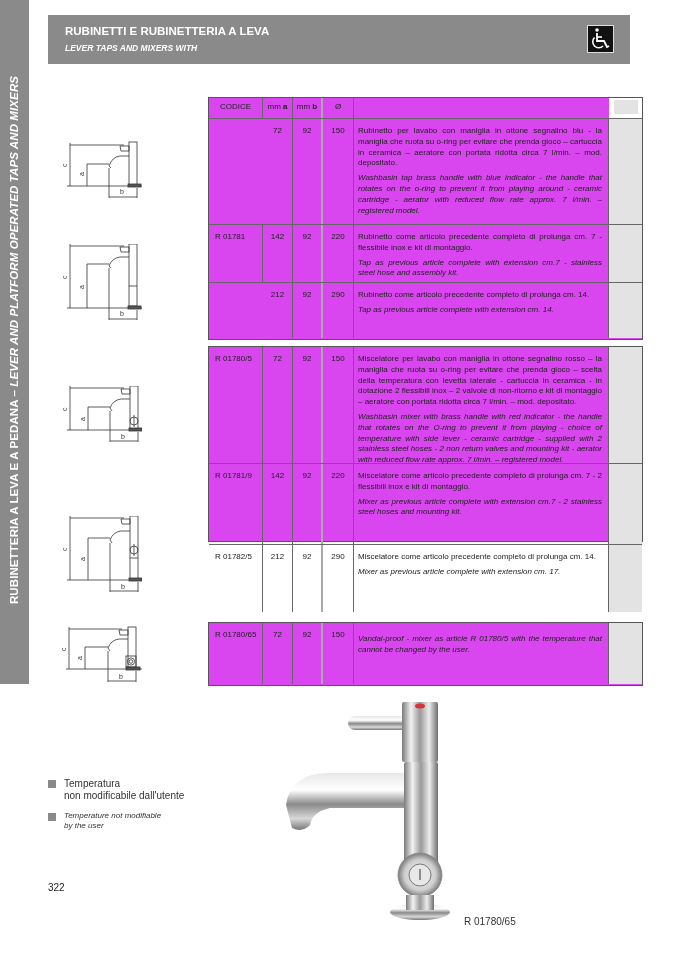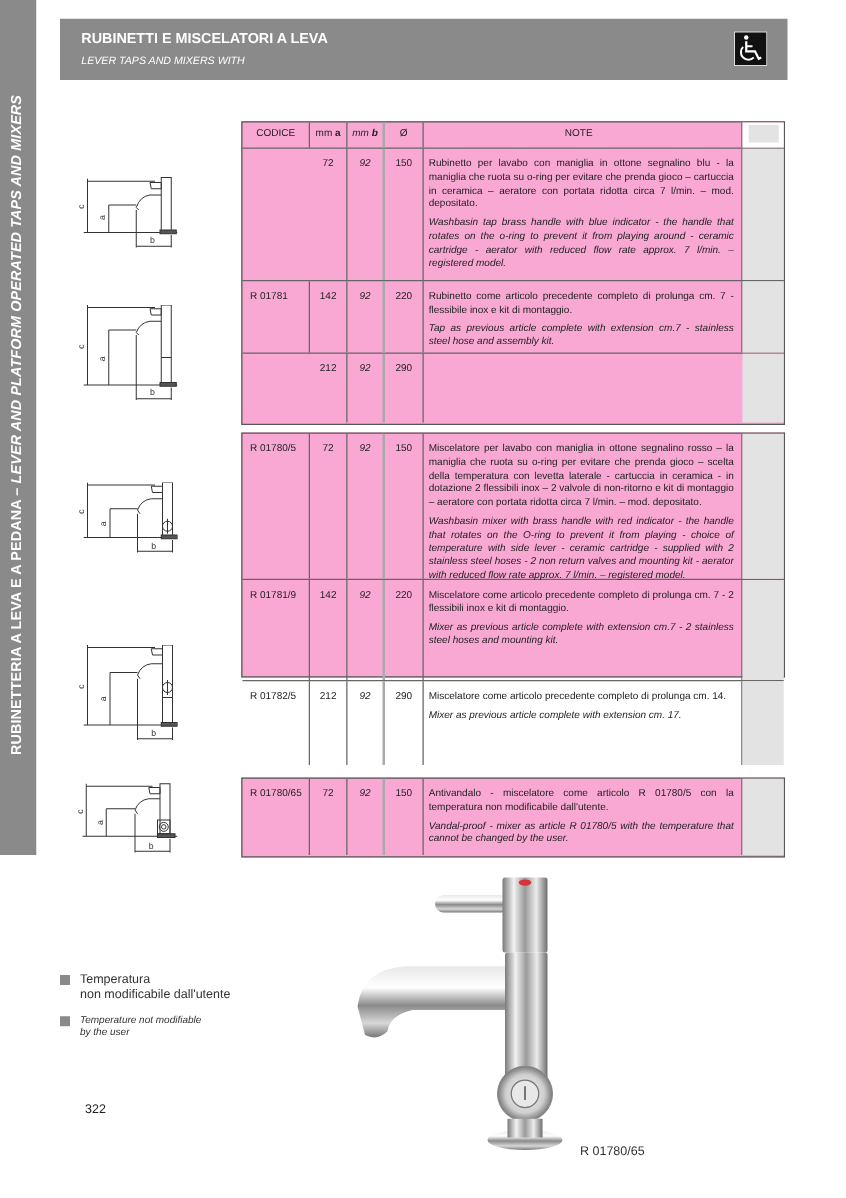--- a/index.html
+++ b/index.html
@@ -6,80 +6,79 @@
   html, body { width: 677px; height: 958px; background: #ffffff; overflow: hidden; }
   body { position: relative; font-family: "Liberation Sans", sans-serif; color: #222; }
 
   .side-bar { position: absolute; left: 0; top: 0; width: 29px; height: 684px; background: #8a8a8a; }
   .side-text { position: absolute; left: 14px; top: 340px; width: 560px; transform: translate(-50%, -50%) rotate(-90deg);
     color: #fff; font-size: 11.5px; font-weight: bold; white-space: nowrap; text-align: center; letter-spacing: 0.1px; }
   .side-text .it { font-style: italic; }
 
   .header { position: absolute; left: 48px; top: 15px; width: 582px; height: 49px; background: #8a8a8a; }
   .header .t1 { position: absolute; left: 17px; top: 10px; color: #fff; font-size: 11.5px; font-weight: bold; }
-  .header .t2 { position: absolute; left: 17px; top: 28px; color: #fff; font-size: 8.5px; font-weight: normal; font-style: italic; }
+  .header .t2 { position: absolute; left: 17px; top: 28px; color: #fff; font-size: 8.5px; font-weight: bold; font-style: italic; }
   .wc-icon { position: absolute; left: 539px; top: 10px; width: 27px; height: 28px; background: #111; border: 1px solid #ddd; }
 
-  .tbl { position: absolute; left: 193px; width: 435px; border: 1.5px solid #555; background: #f9a8d4; }
+  .tbl { position: absolute; left: 208px; width: 435px; border: 1.5px solid #555; background: #d946ef; }
   .tbl .row { position: relative; border-bottom: 1px solid #666; }
   .tbl .row:last-child { border-bottom: none; }
   .cell { position: absolute; top: 0; bottom: 0; font-size: 8px; color: #222; }
   .c-code { left: 0; width: 54px; border-right: 1px solid #666; padding: 7px 0 0 6px; }
   .c-a { left: 54px; width: 30px; border-right: 1px solid #666; text-align: center; padding-top: 7px; }
-  .c-b { left: 84px; width: 30px; border-right: 2px solid #aaa; text-align: center; padding-top: 7px; font-style: italic; }
+  .c-b { left: 84px; width: 30px; border-right: 2px solid #aaa; text-align: center; padding-top: 7px; }
   .c-d { left: 114px; width: 31px; border-right: 1px solid #666; text-align: center; padding-top: 7px; }
   .c-note { left: 145px; width: 255px; border-right: 1px solid #666; padding: 7px 6px 0 4px; line-height: 10.8px; text-align: justify; }
   .c-note .en { font-style: italic; margin-top: 4px; }
   .c-gray { left: 400px; right: 0; background: #e3e3e3; }
   .head .cell { padding-top: 4px; font-size: 8px; }
   .head .c-code { text-align: center; padding-left: 0; }
   .head .c-note { text-align: center; padding-left: 0; }
   .head .c-gray { background: #fff; }
   .head .c-gray .swatch { position: absolute; left: 5px; top: 2px; width: 24px; height: 14px; background: #e3e3e3; }
 
   .drawing { position: absolute; }
   .drawing svg { display: block; }
 
   .legend { position: absolute; left: 48px; }
   .legend .sq { position: absolute; left: 0; top: 2px; width: 8px; height: 8px; background: #8a8a8a; }
   .legend .txt { position: absolute; left: 16px; top: 0; color: #333; white-space: nowrap; }
 
   .photo { position: absolute; left: 270px; top: 700px; width: 200px; height: 230px; }
   .photo-caption { position: absolute; left: 464px; top: 916px; font-size: 10px; color: #333; }
-  .page-num { position: absolute; left: 48px; top: 882px; font-size: 10px; color: #222; margin-left: 20px; }
+  .page-num { position: absolute; left: 48px; top: 882px; font-size: 10px; color: #222; }
 </style>
 </head>
 <body>
 
 <div class="side-bar">
   <div class="side-text">
     <span>RUBINETTERIA A LEVA E A PEDANA</span><span> – </span><span class="it">LEVER AND PLATFORM OPERATED TAPS AND MIXERS</span>
   </div>
 </div>
 
 <div class="header">
-  <div class="t1">RUBINETTI E MISCELATORI A LEVA</div>
+  <div class="t1">RUBINETTI E RUBINETTERIA A LEVA</div>
   <div class="t2">LEVER TAPS AND MIXERS WITH</div>
   <div class="wc-icon">
     <svg width="25" height="26" viewBox="0 0 25 26">
       <circle cx="9" cy="4" r="1.8" fill="#fff"></circle>
       <path d="M9 7 L9 15 L16 15 L19 21 L21 20" stroke="#fff" stroke-width="1.8" fill="none"></path>
       <path d="M9 11 L14 11" stroke="#fff" stroke-width="1.6"></path>
       <path d="M6.5 11.5 A6 6 0 1 0 15 20" stroke="#fff" stroke-width="1.6" fill="none"></path>
     </svg>
   </div>
 </div>
 
 <div class="tbl" style="top:97px; height:243px;">
   <div class="row head" style="height:21px;">
     <div class="cell c-code">CODICE</div>
     <div class="cell c-a"><span>mm </span><b>a</b></div>
     <div class="cell c-b"><span>mm </span><b>b</b></div>
     <div class="cell c-d">Ø</div>
-    <div class="cell c-note">NOTE</div>
     <div class="cell c-gray">
         <div class="swatch"></div>
       </div>
   </div>
   <div class="row" style="height:106px;">
     <div class="cell c-a">72</div>
     <div class="cell c-b">92</div>
     <div class="cell c-d">150</div>
     <div class="cell c-note">
       <div>Rubinetto per lavabo con maniglia in ottone segnalino blu - la maniglia che ruota su o-ring per evitare che prenda gioco – cartuccia in ceramica – aeratore con portata ridotta circa 7 l/min. – mod. depositato.</div>
@@ -95,20 +94,24 @@
     <div class="cell c-note">
       <div>Rubinetto come articolo precedente completo di prolunga cm. 7 - flessibile inox e kit di montaggio.</div>
       <div class="en">Tap as previous article complete with extension cm.7 - stainless steel hose and assembly kit.</div>
     </div>
     <div class="cell c-gray"></div>
   </div>
   <div class="row" style="height:55px;">
     <div class="cell c-a">212</div>
     <div class="cell c-b">92</div>
     <div class="cell c-d">290</div>
+    <div class="cell c-note">
+      <div>Rubinetto come articolo precedente completo di prolunga cm. 14.</div>
+      <div class="en">Tap as previous article complete with extension cm. 14.</div>
+    </div>
     <div class="cell c-gray"></div>
   </div>
 </div>
 
 <div class="tbl" style="top:346px; height:196px;">
   <div class="row" style="height:117px;">
     <div class="cell c-code">R 01780/5</div>
     <div class="cell c-a">72</div>
     <div class="cell c-b">92</div>
     <div class="cell c-d">150</div>
@@ -142,21 +145,20 @@
   </div>
 </div>
 
 <div class="tbl" style="top:622px; height:64px;">
   <div class="row" style="height:61px;">
     <div class="cell c-code">R 01780/65</div>
     <div class="cell c-a">72</div>
     <div class="cell c-b">92</div>
     <div class="cell c-d">150</div>
     <div class="cell c-note">
-      <div>Antivandalo - miscelatore come articolo R 01780/5 con la temperatura non modificabile dall'utente.</div>
       <div class="en">Vandal-proof - mixer as article R 01780/5 with the temperature that cannot be changed by the user.</div>
     </div>
     <div class="cell c-gray"></div>
   </div>
 </div>
 
 <div class="drawing" style="left:62px; top:140px;">
   <svg width="80" height="65" viewBox="0 0 80 65" fill="none" stroke="#333" stroke-width="0.8" font-family="Liberation Sans, sans-serif">
     <line x1="8" y1="5" x2="62" y2="5"></line>
     <rect x="67" y="2" width="8" height="44"></rect>

